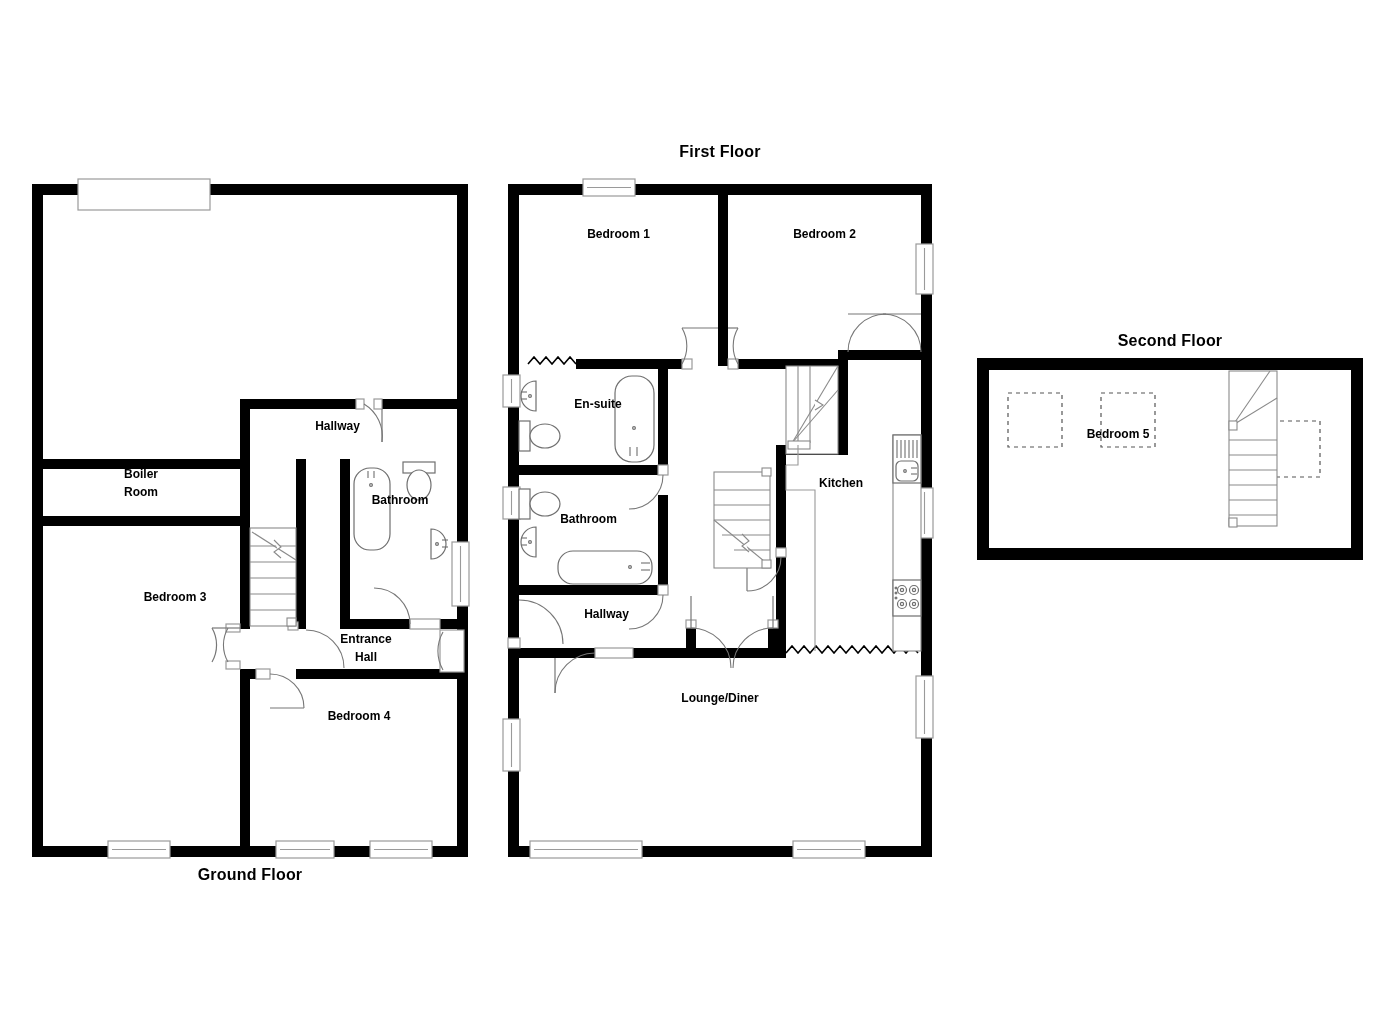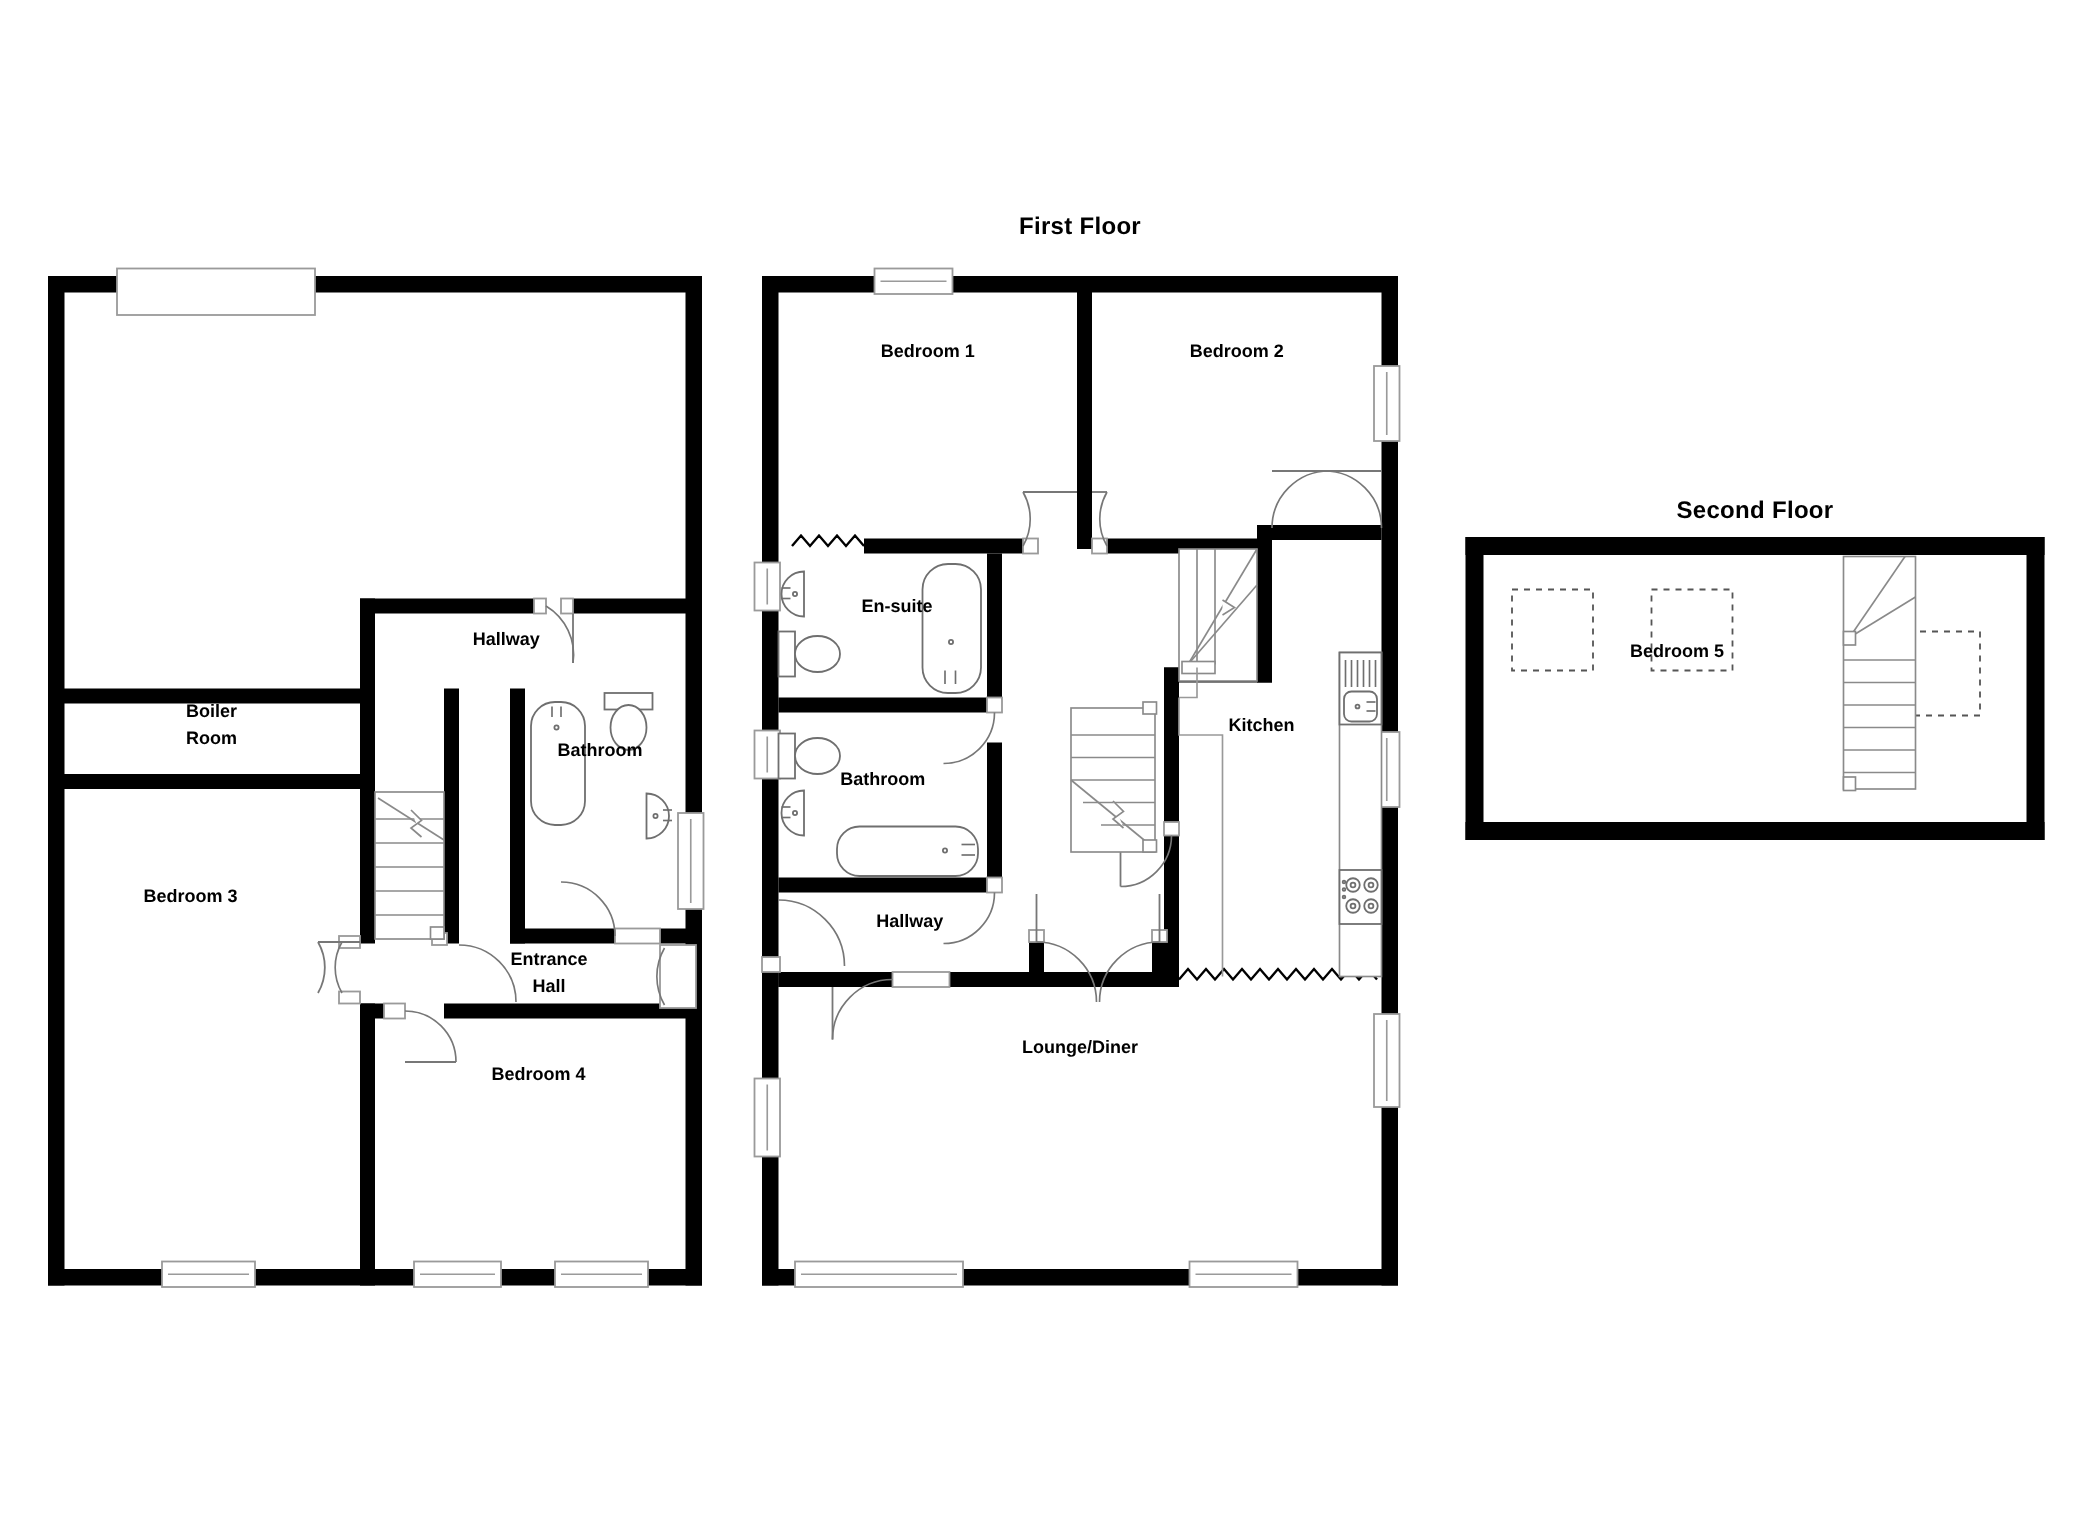--- a/index.html
+++ b/index.html
@@ -151,24 +151,25 @@
       <circle class="fix" cx="437" cy="544" r="1.4"></circle>
       <line class="fixline" x1="442" y1="540" x2="448" y2="540"></line>
       <line class="fixline" x1="442" y1="547" x2="448" y2="547"></line>
     </g>
   </svg>
 
   <div class="room-label" style="left:240px;top:420px;width:195px;">Hallway</div>
   <div class="room-label" style="left:32px;top:468px;width:218px;">Boiler</div>
   <div class="room-label" style="left:32px;top:486px;width:218px;">Room</div>
   <div class="room-label" style="left:335px;top:494px;width:130px;">Bathroom</div>
-  <div class="room-label" style="left:32px;top:591px;width:190px;">Bedroom 3</div>
+  <div class="room-label" style="left:32px;top:591px;width:190px;padding-left:48px;">Bedroom 3</div>
   <div class="room-label" style="left:306px;top:633px;width:120px;">Entrance</div>
   <div class="room-label" style="left:306px;top:651px;width:120px;">Hall</div>
   <div class="room-label" style="left:250px;top:710px;width:218px;">Bedroom 4</div>
+  <div class="floor-title" style="left:32px;top:866px;width:436px;">Ground Floor</div>
 
   <svg width="1400" height="1018">
 
     <g>
       <rect class="wall" x="508" y="184" width="424" height="11"></rect>
       <rect class="wall" x="508" y="184" width="11" height="474"></rect>
       <rect class="wall" x="508" y="648" width="11" height="209"></rect>
       <rect class="wall" x="921" y="184" width="11" height="673"></rect>
       <rect class="wall" x="508" y="846" width="424" height="11"></rect>
     </g>

